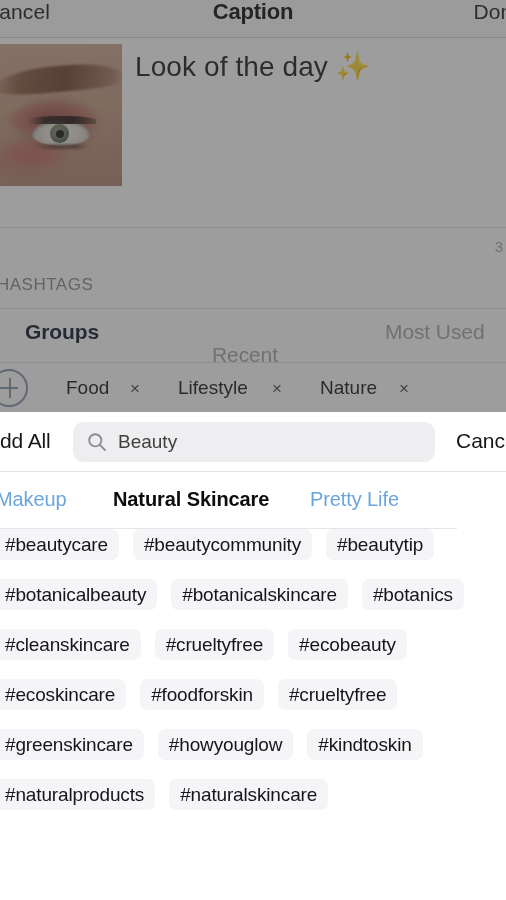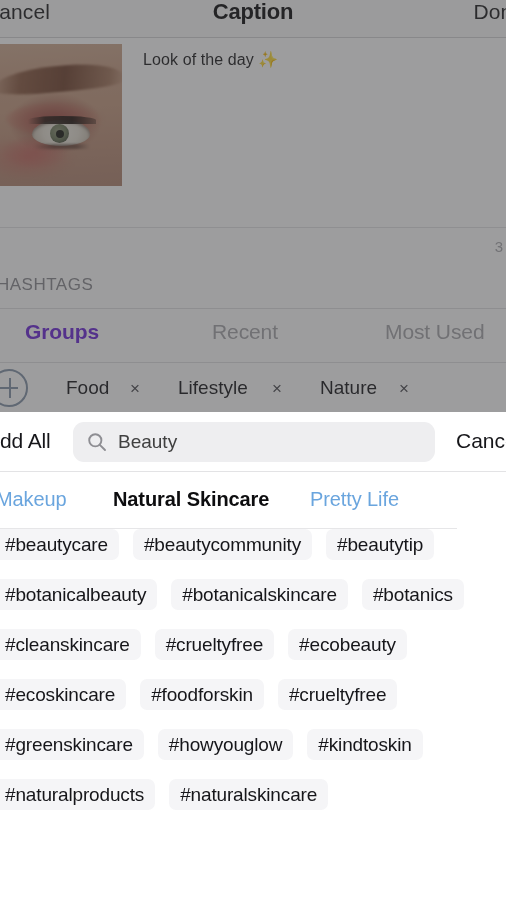--- a/index.html
+++ b/index.html
@@ -138,24 +138,23 @@
   .thumb .cheek {
     position: absolute;
     left: -10px; top: 96px;
     width: 86px; height: 40px;
     background: radial-gradient(ellipse at 45% 45%, rgba(196,88,84,.52) 0%, rgba(0,0,0,0) 72%);
     filter: blur(2px);
   }
   .caption-text {
     position: absolute;
     left: 135px; top: 12px;
-    font-size: 16px;
+    font-size: 28px;
     color: #1c1c1e;
     letter-spacing: .1px;
-    margin-left: 8px;
   }
   .caption-spark { color: #e9c94a; }
   .char-count {
     position: absolute;
     right: 3px; top: 200px;
     font-size: 15px;
     color: #a9a9ad;
   }
 
   
@@ -173,25 +172,25 @@
     border-top: 1px solid #e0e0e2;
   }
   .tab {
     position: absolute;
     top: 11px;
     font-size: 21px;
     color: #a6a6ab;
     letter-spacing: -.1px;
   }
   .tab.active {
-    color: #6d28d9;
+    color: #0f172a;
     font-weight: bold;
   }
   .tab-groups { left: 25px; }
-  .tab-recent { left: 212px; }
+  .tab-recent { left: 212px; margin-top: 23px; }
   .tab-most   { left: 385px; }
 
   .chiprow {
     position: absolute;
     left: 0; top: 362px;
     width: 506px; height: 34px;
     border-top: 1px solid #e0e0e2;
   }
   .plus-btn {
     position: absolute;

